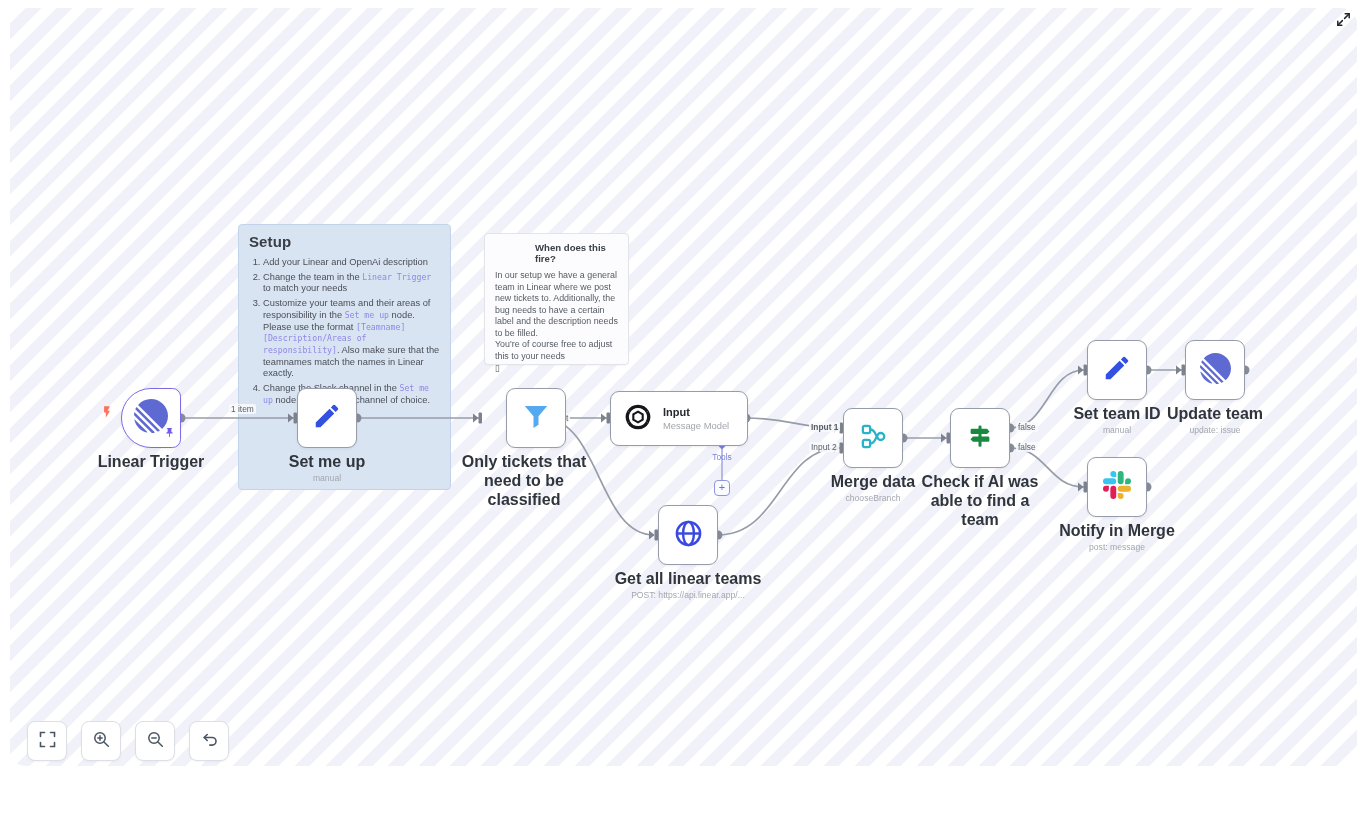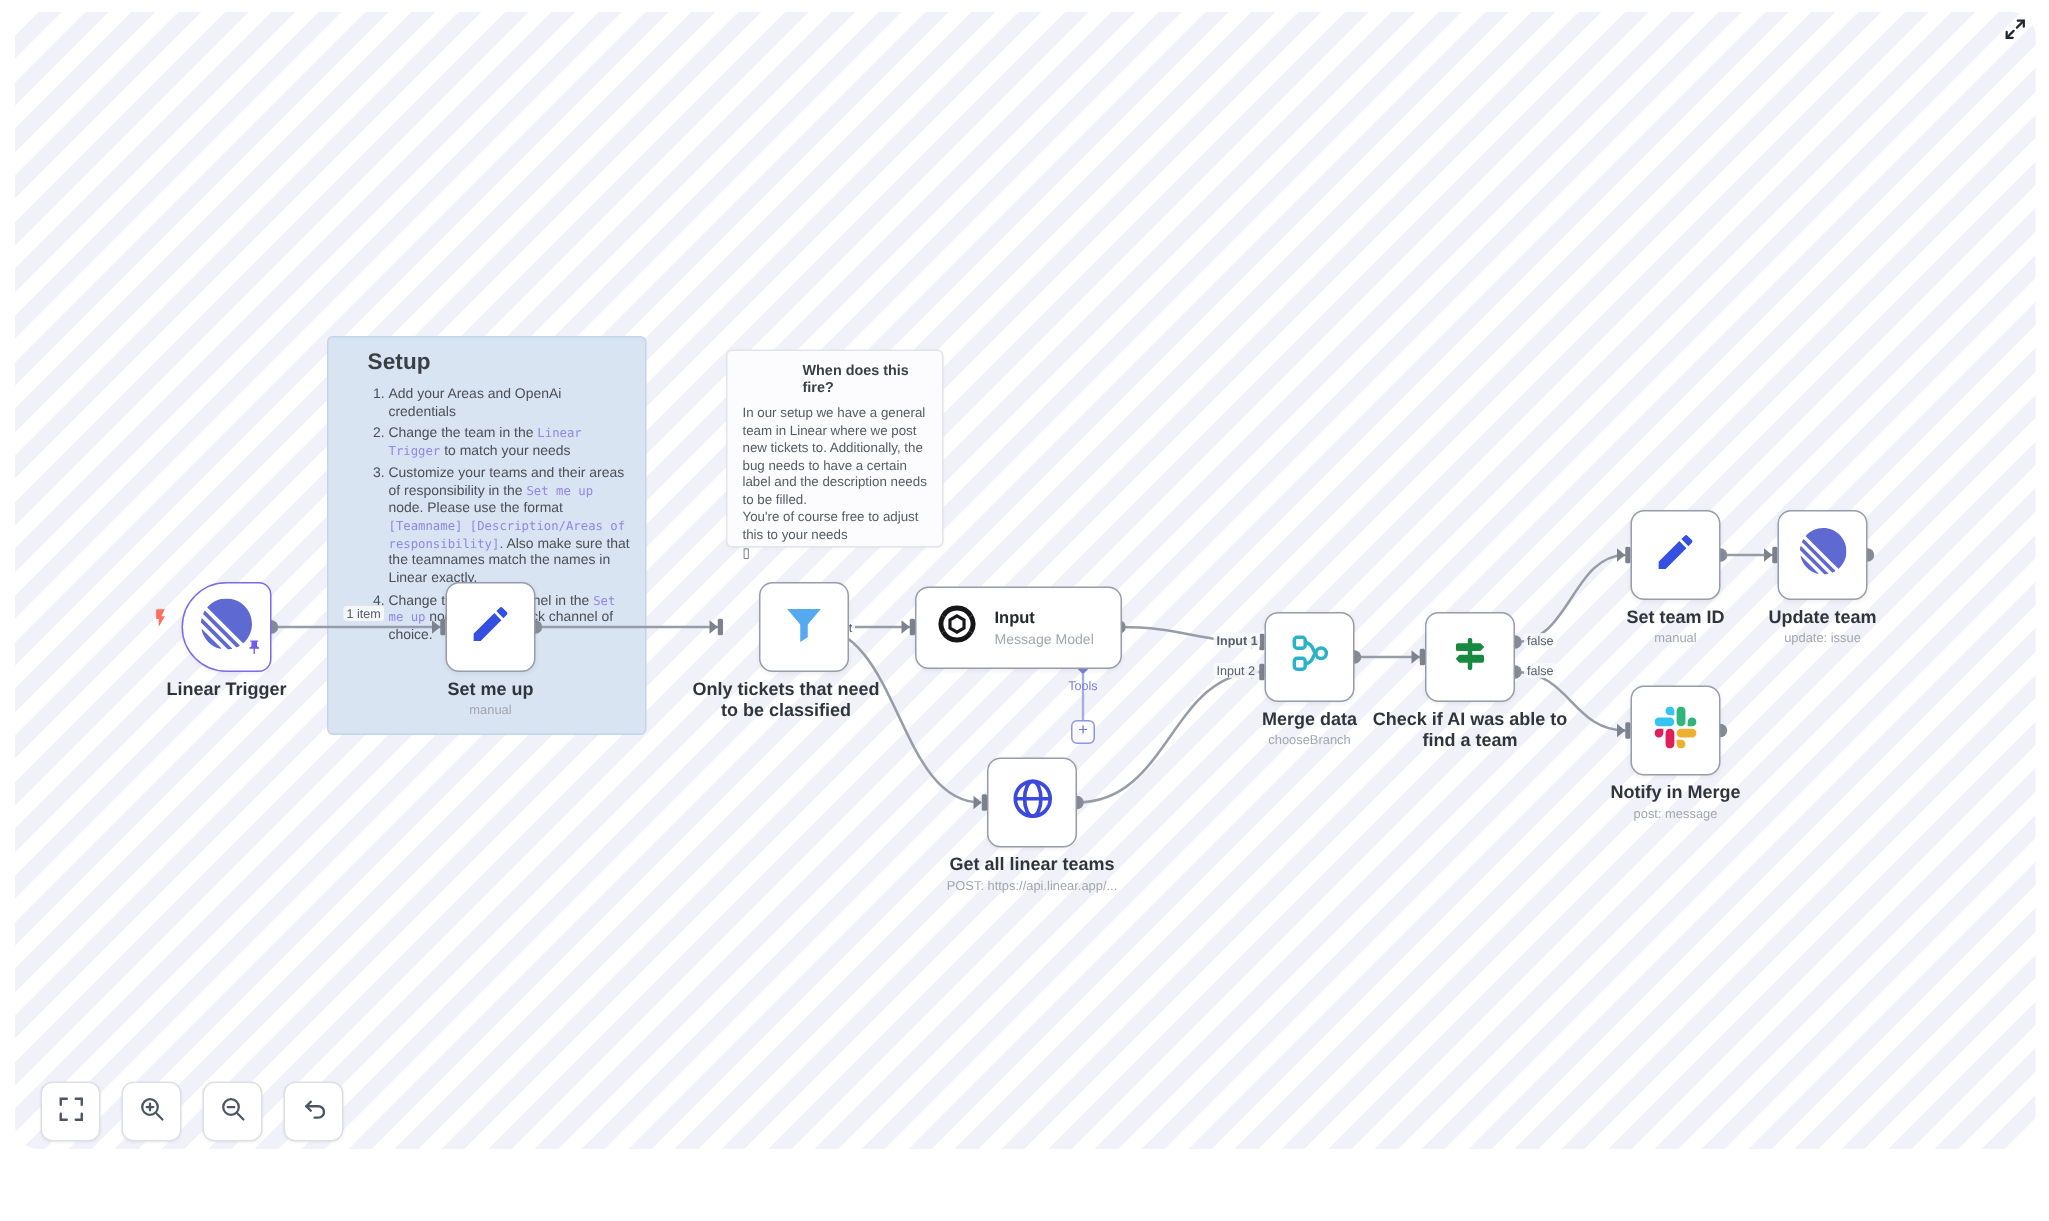--- a/index.html
+++ b/index.html
@@ -11,22 +11,22 @@
     border-radius:16px; overflow:hidden;
     background:repeating-linear-gradient(135deg, #ffffff 0 11px, #f1f2f9 11px 22px);
   }
 
   
   .expand-btn { position:absolute; left:1333px; top:11px; width:20px; height:20px; display:flex; align-items:center; justify-content:center; cursor:pointer; background:transparent; border:none; }
 
   
   .sticky { position:absolute; border-radius:4px; }
   .sticky-setup {
-    left:218px; top:224px; width:213px; height:266px;
-    background:#d9e4f3; border:1px solid #c3d4ea; padding:5px 10px 8px 24px;
+    left:238px; top:224px; width:213px; height:266px;
+    background:#d9e4f3; border:1px solid #c3d4ea; padding:5px 10px 8px 8px;
     color:#45494f;
   }
   .sticky-setup h2 { font-size:15px; font-weight:bold; color:#3a3e45; margin:3px 0 7px 2px; letter-spacing:.1px; }
   .sticky-setup ol { margin-left:16px; }
   .sticky-setup li { font-size:9.3px; line-height:1.26; margin-bottom:3px; color:#4a4e55; }
   .sticky .code { font-family:"DejaVu Sans Mono", monospace; font-size:8.2px; color:#8f87e6; }
   .sticky-fire {
     left:484px; top:233px; width:145px; height:132px;
     background:#fcfcfe; border:1px solid #e2e4ea; padding:8px 10px;
     box-shadow:0 1px 2px rgba(60,60,90,.04);
@@ -53,21 +53,21 @@
   .node { position:absolute; }
   .node-box {
     width:60px; height:60px; background:#ffffff;
     border:1.7px solid #969caa; border-radius:9px;
     display:flex; align-items:center; justify-content:center;
     box-shadow:0 1px 3px rgba(40,45,60,.07);
     position:relative; cursor:pointer;
   }
   .node-box.trigger { border-color:#7d6ae8; border-radius:32px 9px 9px 32px; }
   .node-caption { position:absolute; top:64px; left:50%; transform:translateX(-50%); width:160px; text-align:center; }
-  .node-name { font-size:12px; font-weight:bold; color:#30353c; line-height:1.2; }
+  .node-name { font-size:16px; font-weight:bold; color:#30353c; line-height:1.2; }
   .node-sub { font-size:8.6px; color:#a2a6ae; margin-top:2px; }
   .pin-badge { position:absolute; right:5px; bottom:5px; }
 
   .node-wide {
     position:absolute; width:138px; height:55px; background:#ffffff;
     border:1.7px solid #969caa; border-radius:9px;
     display:flex; align-items:center; gap:10px; padding-left:12px;
     box-shadow:0 1px 3px rgba(40,45,60,.07); cursor:pointer;
   }
   .node-wide .wname { font-size:11px; font-weight:bold; color:#26292e; line-height:1.25; }
@@ -104,21 +104,21 @@
             <path d="M5.8 13.2h-4v-4"></path>
             <path d="M2 13l4.4-4.4"></path>
           </g>
         </svg>
     </span>
   </button>
 
   <div class="sticky sticky-setup">
     <h2>Setup</h2>
     <ol>
-        <li><span>Add your Areas and OpenAi credentials</span></li>
+        <li><span>Add your Linear and OpenAi description</span></li>
         <li><span>Change the team in the </span><span class="code">Linear Trigger</span><span> to match your needs</span></li>
         <li><span>Customize your teams and their areas of responsibility in the </span><span class="code">Set me up</span><span> node. Please use the format </span><span class="code">[Teamname] [Description/Areas of responsibility]</span><span>. Also make sure that the teamnames match the names in Linear exactly.</span></li>
         <li><span>Change the Slack channel in the </span><span class="code">Set me up</span><span> node to your Slack channel of choice.</span></li>
       </ol>
   </div>
 
   <div class="sticky sticky-fire">
     <h3>When does this fire?</h3>
     <p>In our setup we have a general team in Linear where we post new tickets to. Additionally, the bug needs to have a certain label and the description needs to be filled.
 You're of course free to adjust this to your needs

